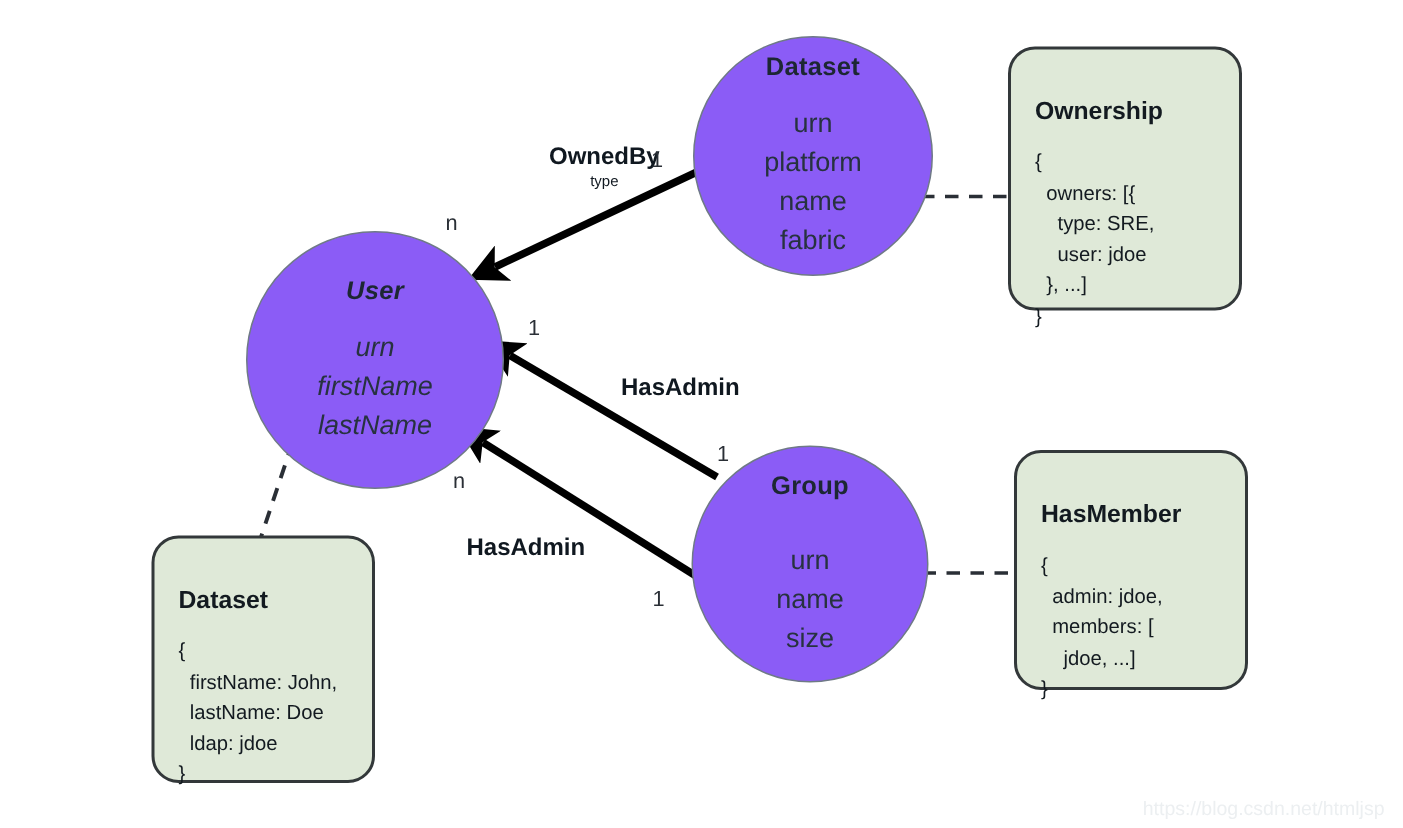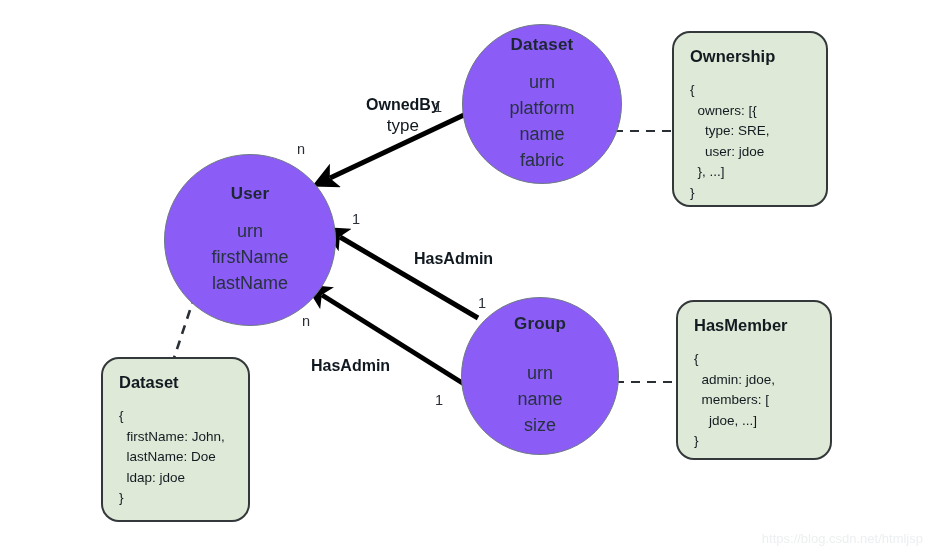--- a/index.html
+++ b/index.html
@@ -42,32 +42,32 @@
     font-weight: bold;
     letter-spacing: 0.2px;
     margin-bottom: 14px;
   }
   .entity .ent-fields {
     font-size: 18px;
     line-height: 1.45;
     color: #27323f;
   }
 
-  #ent-user    { left: 164px; top: 154px; width: 172px; height: 172px; }
+  #ent-user    { left: 164px; top: 154px; width: 172px; height: 172px; font-style: italic; }
   #ent-dataset { left: 462px; top: 24px;  width: 160px; height: 160px; }
   #ent-group   { left: 461px; top: 297px; width: 158px; height: 158px; gap: 12px; }
 
   
   .docbox {
     position: absolute;
     background: #dfe9d8;
     border: 2px solid #33383a;
     border-radius: 18px;
     box-sizing: border-box;
-    padding: 14px 16px 10px 16px;
+    padding: 32px 16px 10px 16px;
     color: #131a20;
   }
   .docbox .doc-title {
     font-size: 16.5px;
     font-weight: bold;
     margin-bottom: 14px;
   }
   .docbox .doc-body {
     font-size: 13.5px;
     line-height: 1.52;
@@ -83,21 +83,21 @@
     position: absolute;
     text-align: center;
     color: #101820;
   }
   .rel-label .rel-name {
     font-size: 16px;
     font-weight: bold;
     white-space: nowrap;
   }
   .rel-label .rel-sub {
-    font-size: 17px;
+    font-size: 10px;
     font-weight: normal;
     white-space: nowrap;
     margin-top: 2px;
   }
   #rel-ownedby  { left: 330px; top: 96px; margin-left: 36px; }
   #rel-hasadmin { left: 414px; top: 250px; text-align: right; }
   #rel-hasmember{ left: 311px; top: 357px; }
 
   
   .card {

